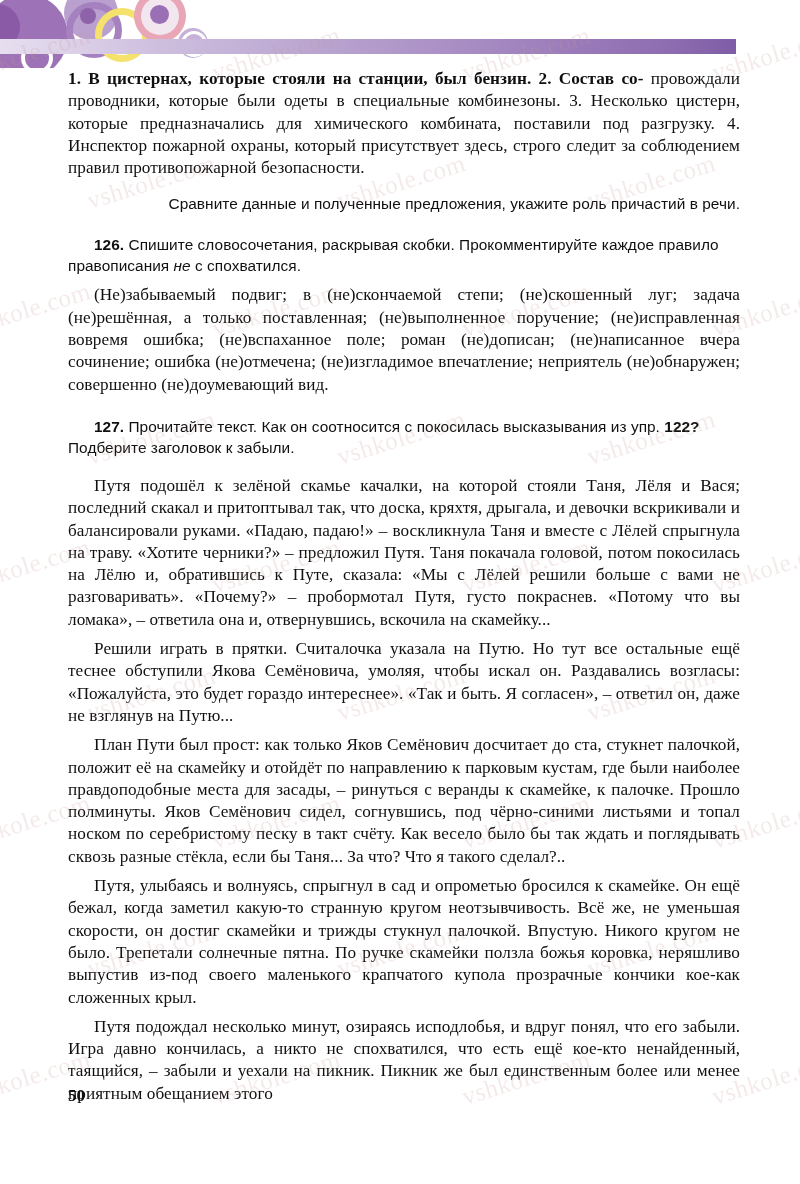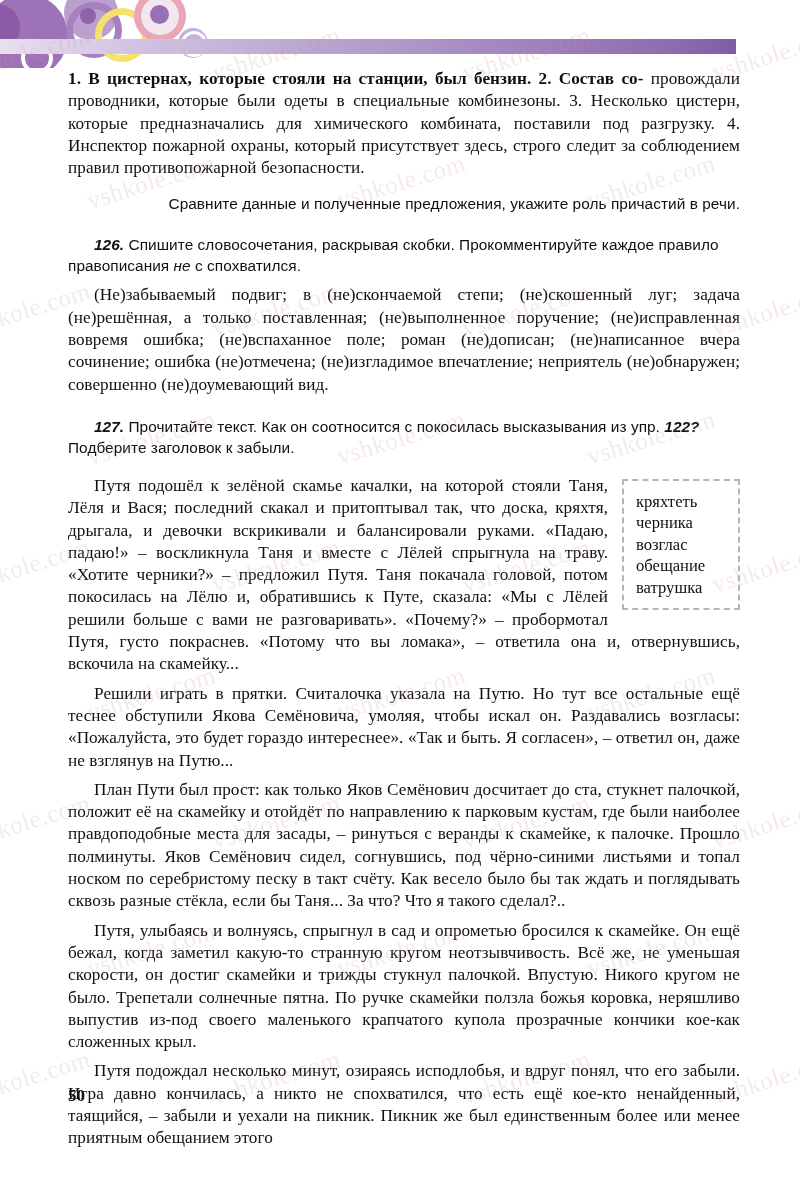--- a/index.html
+++ b/index.html
@@ -79,21 +79,20 @@
 
   
   .instruction {
     font-family: "Liberation Sans", "DejaVu Sans", sans-serif;
     font-size: 15.4px;
     line-height: 21px;
     text-align: left;
   }
   .instruction .num {
     font-weight: bold;
-    font-style: italic;
   }
   .instruction em {
     font-style: italic;
     text-align: right;
   }
 
   .block-gap-1 { margin-top: 14px; text-align: right; }
   .block-gap-2 { margin-top: 20px; }
   .block-gap-3 { margin-top: 8px; }
   .block-gap-4 { margin-top: 20px; }
@@ -199,27 +198,20 @@
 
     <p class="instruction indent block-gap-4">
       <span class="num">127.</span>
       <span>Прочитайте текст. Как он соотносится с покосилась высказывания из упр.</span>
       <span class="num">122?</span>
       <span>Подберите заголовок к забыли.</span>
     </p>
 
     <div class="story block-gap-5">
 
-      <div id="vocab-box">
-        <div>кряхтеть</div>
-        <div>черника</div>
-        <div>возглас</div>
-        <div>обещание</div>
-        <div>ватрушка</div>
-      </div>
 
       <p class="indent">Путя подошёл к зелёной скамье качалки, на которой стояли Таня, Лёля и Вася; последний скакал и притоптывал так, что доска, кряхтя, дрыгала, и девочки вскрикивали и балансировали руками. «Падаю, падаю!» – воскликнула Таня и вместе с Лёлей спрыгнула на траву. «Хотите черники?» – предложил Путя. Таня покачала головой, потом покосилась на Лёлю и, обратившись к Путе, сказала: «Мы с Лёлей решили больше с вами не разговаривать». «Почему?» – пробормотал Путя, густо покраснев. «Потому что вы ломака», – ответила она и, отвернувшись, вскочила на скамейку...</p>
       <p class="indent">Решили играть в прятки. Считалочка указала на Путю. Но тут все остальные ещё теснее обступили Якова Семёновича, умоляя, чтобы искал он. Раздавались возгласы: «Пожалуйста, это будет гораздо интереснее». «Так и быть. Я согласен», – ответил он, даже не взглянув на Путю...</p>
       <p class="indent">План Пути был прост: как только Яков Семёнович досчитает до ста, стукнет палочкой, положит её на скамейку и отойдёт по направлению к парковым кустам, где были наиболее правдоподобные места для засады, – ринуться с веранды к скамейке, к палочке. Прошло полминуты. Яков Семёнович сидел, согнувшись, под чёрно-синими листьями и топал носком по серебристому песку в такт счёту. Как весело было бы так ждать и поглядывать сквозь разные стёкла, если бы Таня... За что? Что я такого сделал?..</p>
       <p class="indent">Путя, улыбаясь и волнуясь, спрыгнул в сад и опрометью бросился к скамейке. Он ещё бежал, когда заметил какую-то странную кругом неотзывчивость. Всё же, не уменьшая скорости, он достиг скамейки и трижды стукнул палочкой. Впустую. Никого кругом не было. Трепетали солнечные пятна. По ручке скамейки ползла божья коровка, неряшливо выпустив из-под своего маленького крапчатого купола прозрачные кончики кое-как сложенных крыл.</p>
       <p class="indent">Путя подождал несколько минут, озираясь исподлобья, и вдруг понял, что его забыли. Игра давно кончилась, а никто не спохватился, что есть ещё кое-кто ненайденный, таящийся, – забыли и уехали на пикник. Пикник же был единственным более или менее приятным обещанием этого</p>
     </div>
 
   </div>
 

